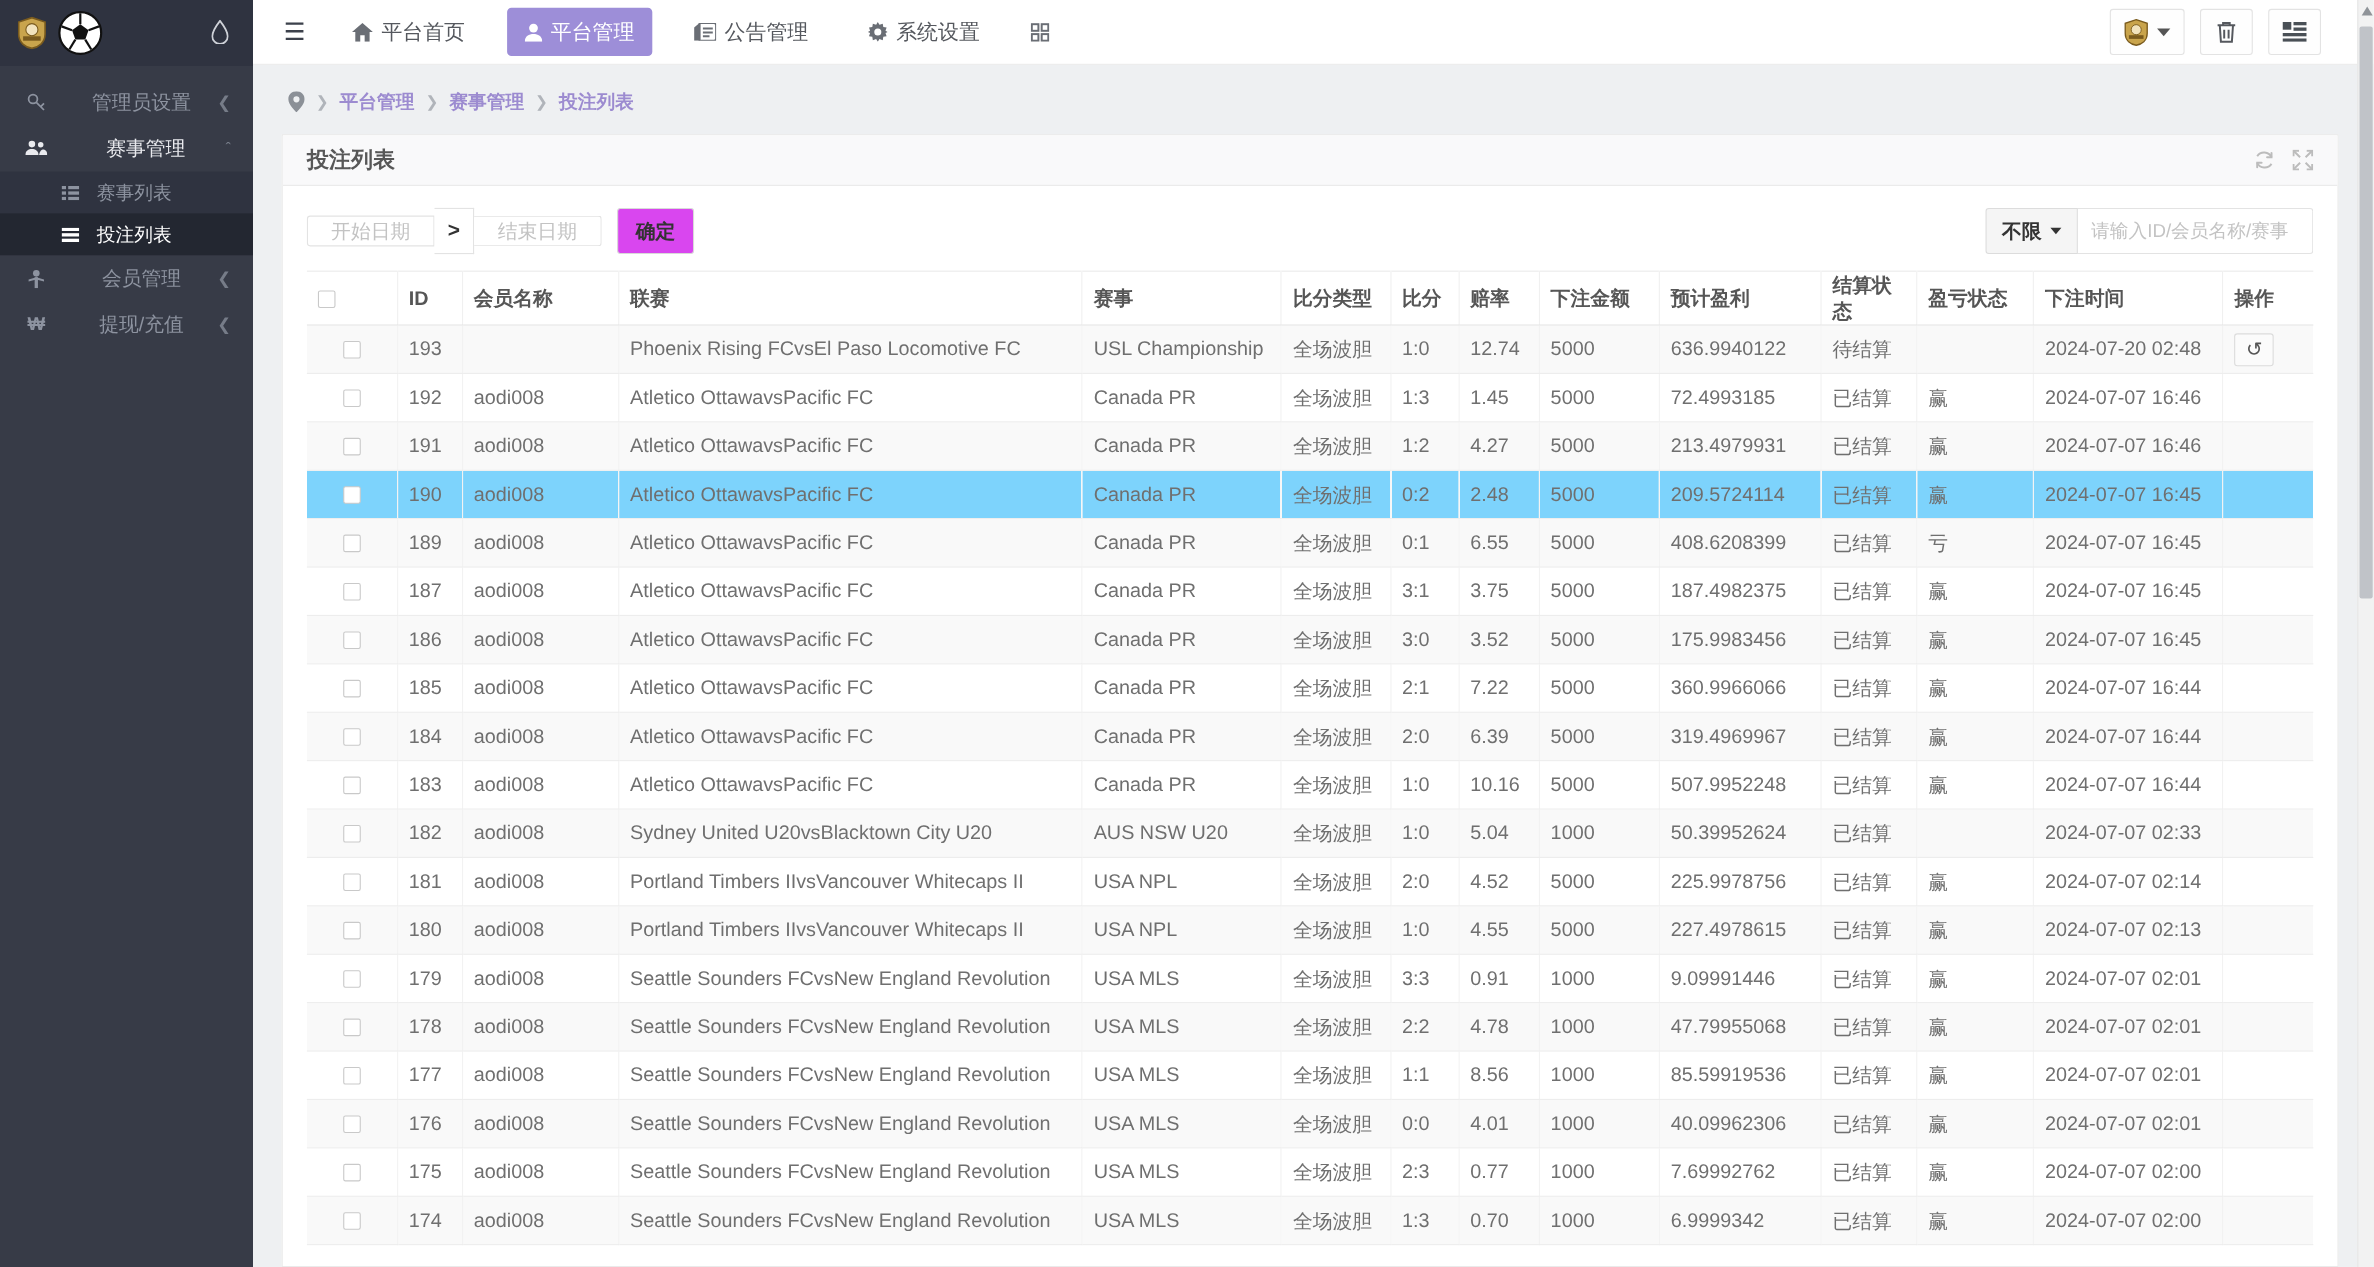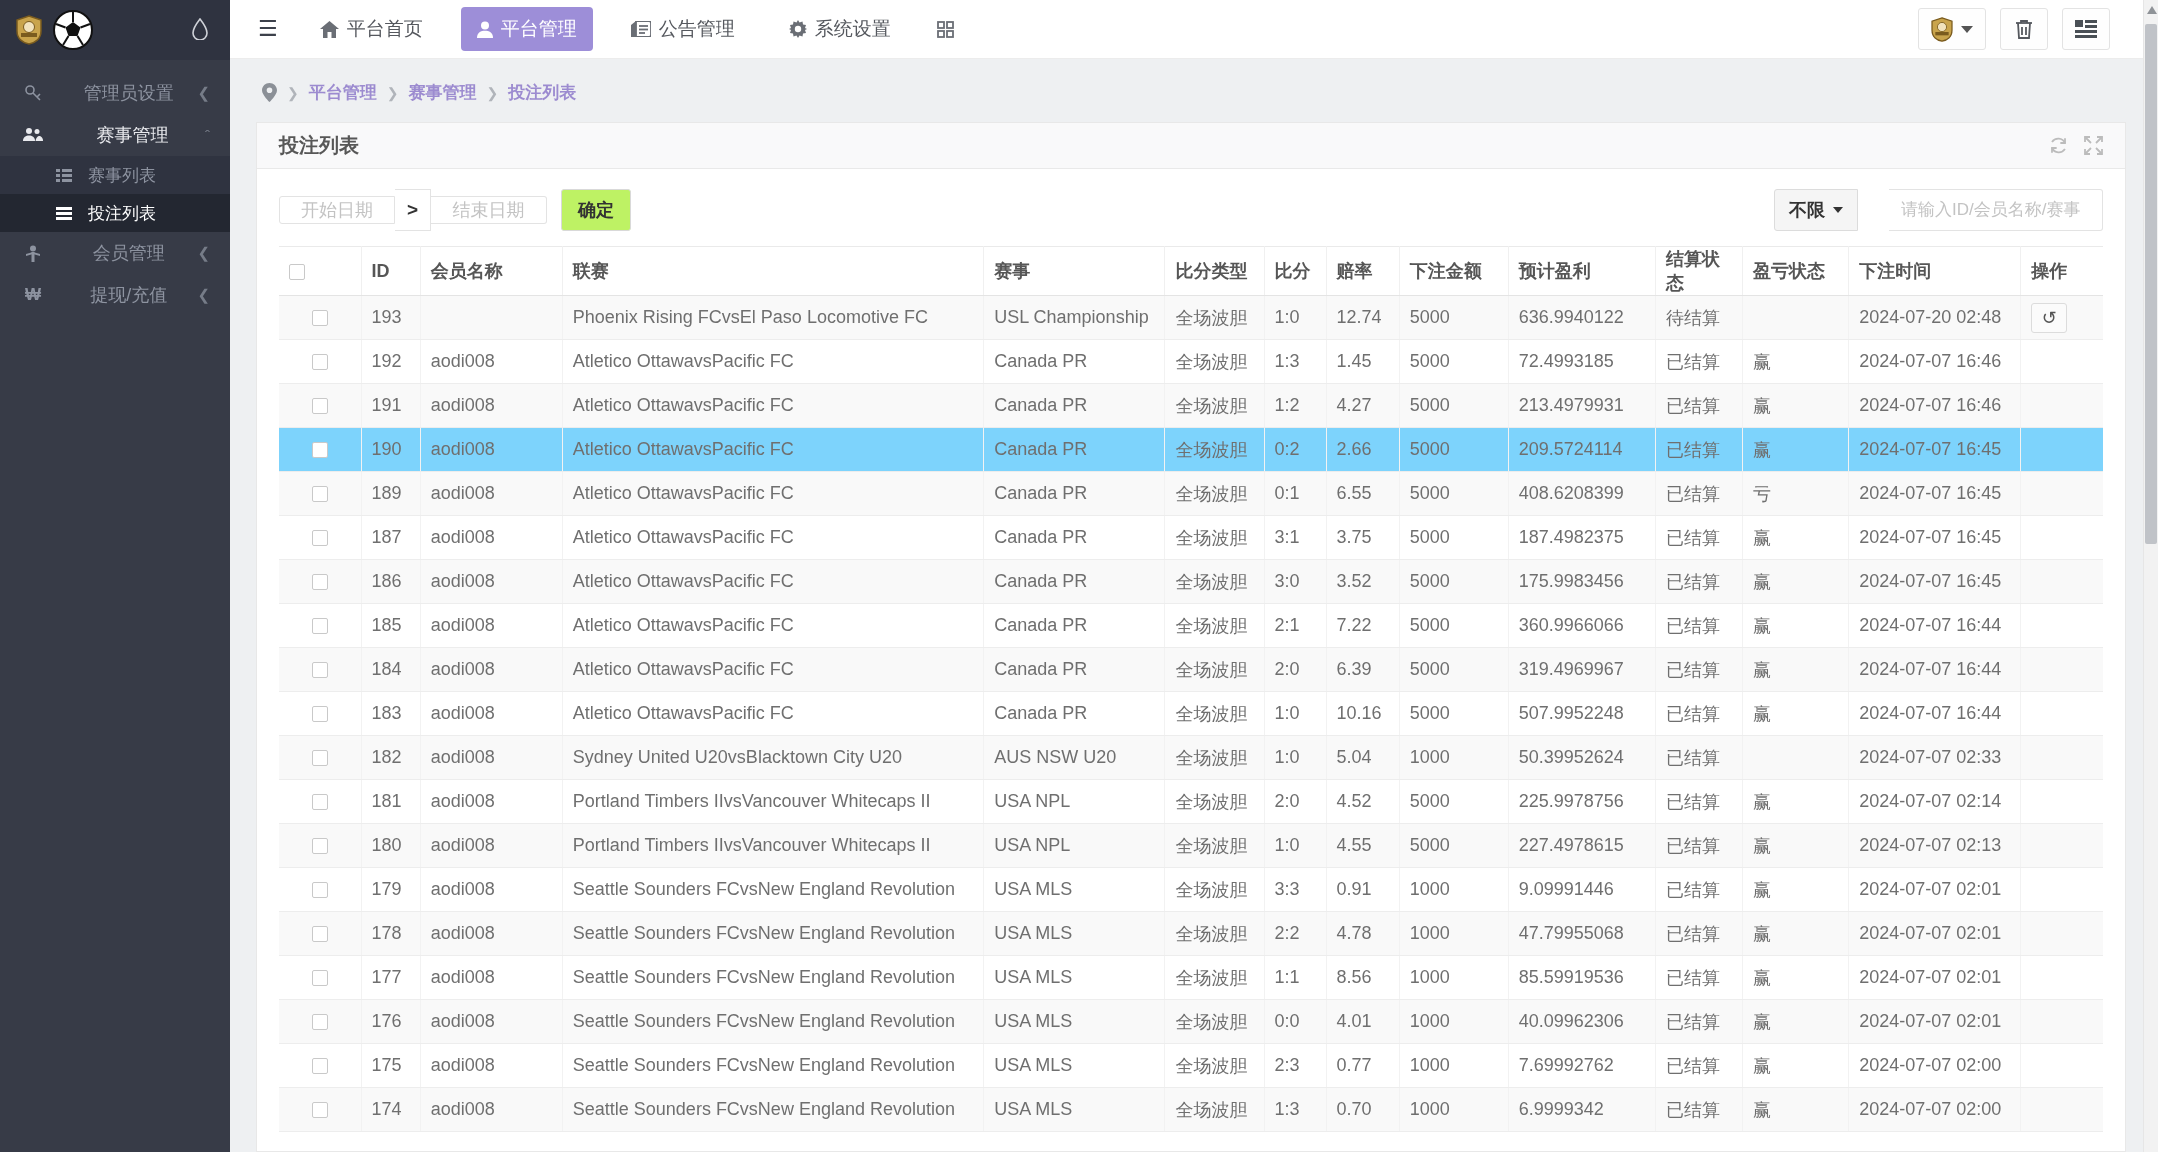--- a/index.html
+++ b/index.html
@@ -49,22 +49,22 @@
   .panel-title { font-size:20px; color:#575757; font-weight:bold; }
   .panel-tools { margin-left:auto; display:flex; gap:16px; color:#bcbcbc; }
   .panel-tools svg { cursor:pointer; }
   .panel-body { padding:20px 22px 0 22px; }
 
   .filter-bar { display:flex; align-items:center; margin-bottom:15px; }
   .date-input { width:116px; height:28px; border:1px solid #e3e3e3; background:#fff; text-align:center; font-size:18px; color:#555; border-radius:3px 0 0 3px; outline:none; }
   .date-input::placeholder { color:#c3c3c3; }
   .btn-arrow { width:36px; height:42px; border:1px solid #e3e3e3; border-left:none; background:#fff; font-size:19px; font-weight:bold; color:#333; cursor:pointer; }
   .date-input.end { border-left:none; border-radius:0 3px 3px 0; }
-  .btn-confirm { height:42px; padding:0 16px; margin-left:14px; background:#bef264; border:1px solid #d9d9d9; border-radius:3px; font-size:18px; font-weight:bold; color:#333; cursor:pointer; }
-  .filter-right { margin-left:auto; display:flex;gap:31px; }
+  .btn-confirm { height:42px; padding:0 16px; margin-left:14px; background:#d946ef; border:1px solid #d9d9d9; border-radius:3px; font-size:18px; font-weight:bold; color:#333; cursor:pointer; }
+  .filter-right { margin-left:auto; display:flex; }
   .btn-dropdown { height:42px; padding:0 14px; background:#f5f5f5; border:1px solid #dcdcdc; border-radius:3px 0 0 3px; font-size:18px; font-weight:bold; color:#333; display:flex; align-items:center; gap:8px; cursor:pointer; }
   .btn-dropdown .dd-caret { width:0; height:0; border-left:5px solid transparent; border-right:5px solid transparent; border-top:6px solid #333; }
   .search-input { width:214px; height:42px; border:1px solid #e3e3e3; border-left:none; padding:0 12px; font-size:17px; color:#555; outline:none; border-radius:0 3px 3px 0; }
   .search-input::placeholder { color:#c3c3c3; }
 
   table.bet-table { width:100%; border-collapse:collapse; table-layout:fixed; border-top:1px solid #eaeaea; }
   .bet-table th { height:44px; font-size:18px; color:#565656; text-align:left; font-weight:bold;
     border-bottom:1px solid #e4e4e4; border-right:1px solid #f0f0f0; padding:0 10px; background:#fff; }
   .bet-table td { height:44px; font-size:18px; color:#6f6f6f; border-bottom:1px solid #ededed; border-right:1px solid #f2f2f2;
     padding:0 10px; white-space:nowrap; overflow:hidden; }
@@ -394,21 +394,21 @@
                   <td></td>
                 </tr>
                 <tr class="hl">
                   <td class="col-check"><input type="checkbox" style=""></td>
                   <td>190</td>
                   <td>aodi008</td>
                   <td>Atletico OttawavsPacific FC</td>
                   <td>Canada PR</td>
                   <td>全场波胆</td>
                   <td>0:2</td>
-                  <td>2.66</td>
+                  <td>2.48</td>
                   <td>5000</td>
                   <td>209.5724114</td>
                   <td>已结算</td>
                   <td>赢</td>
                   <td>2024-07-07 16:45</td>
                   <td></td>
                 </tr>
                 <tr>
                   <td class="col-check"><input type="checkbox" style=""></td>
                   <td>189</td>

